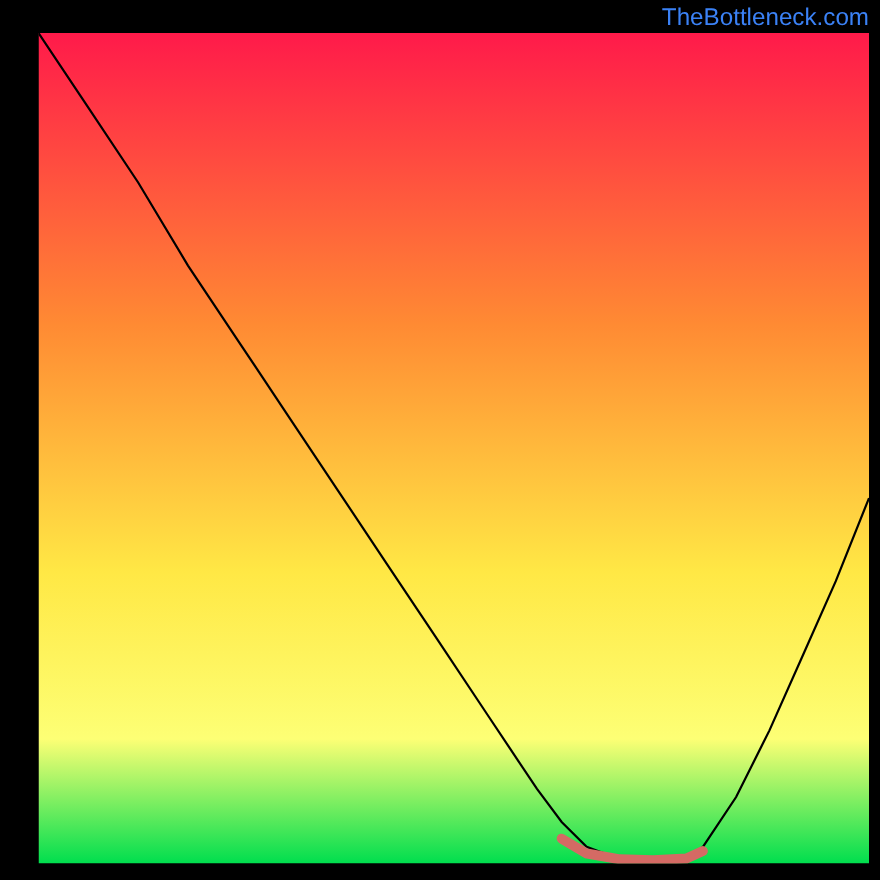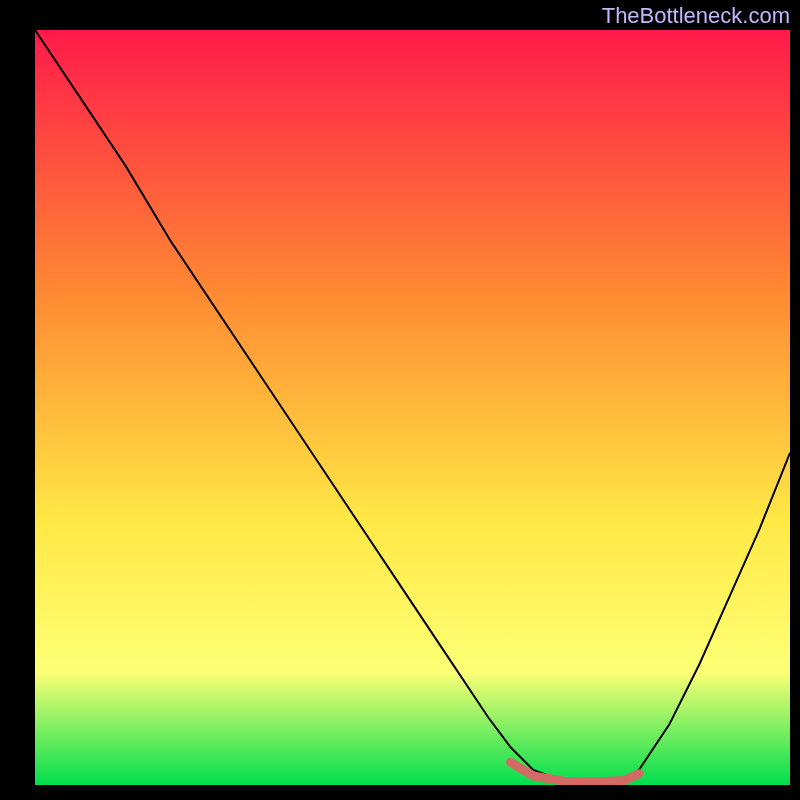--- a/index.html
+++ b/index.html
@@ -7,21 +7,21 @@
     width: 800px;
     height: 800px;
     background: #000000;
     position: relative;
     overflow: hidden;
   }
   .watermark {
     position: absolute;
     top: 3px;
     right: 10px;
-    color: #c4b5fd;
+    color: #3b82f6;
     font-family: Arial, Helvetica, sans-serif;
     font-size: 22px;
     font-weight: 400;
     z-index: 10;
   }
   .plot-area {
     position: absolute;
     left: 35px;
     top: 30px;
     width: 755px;

